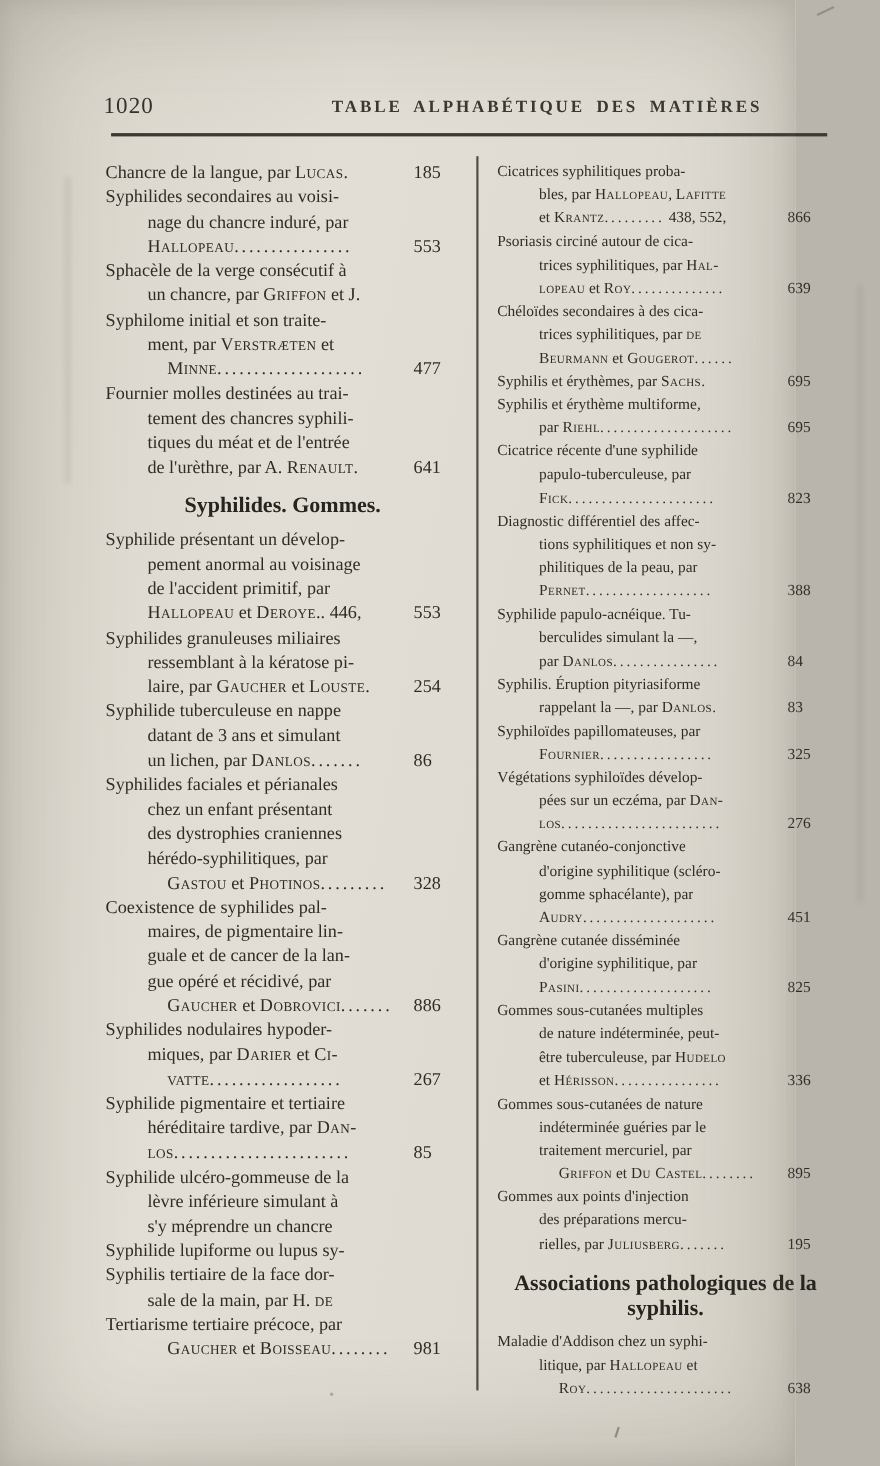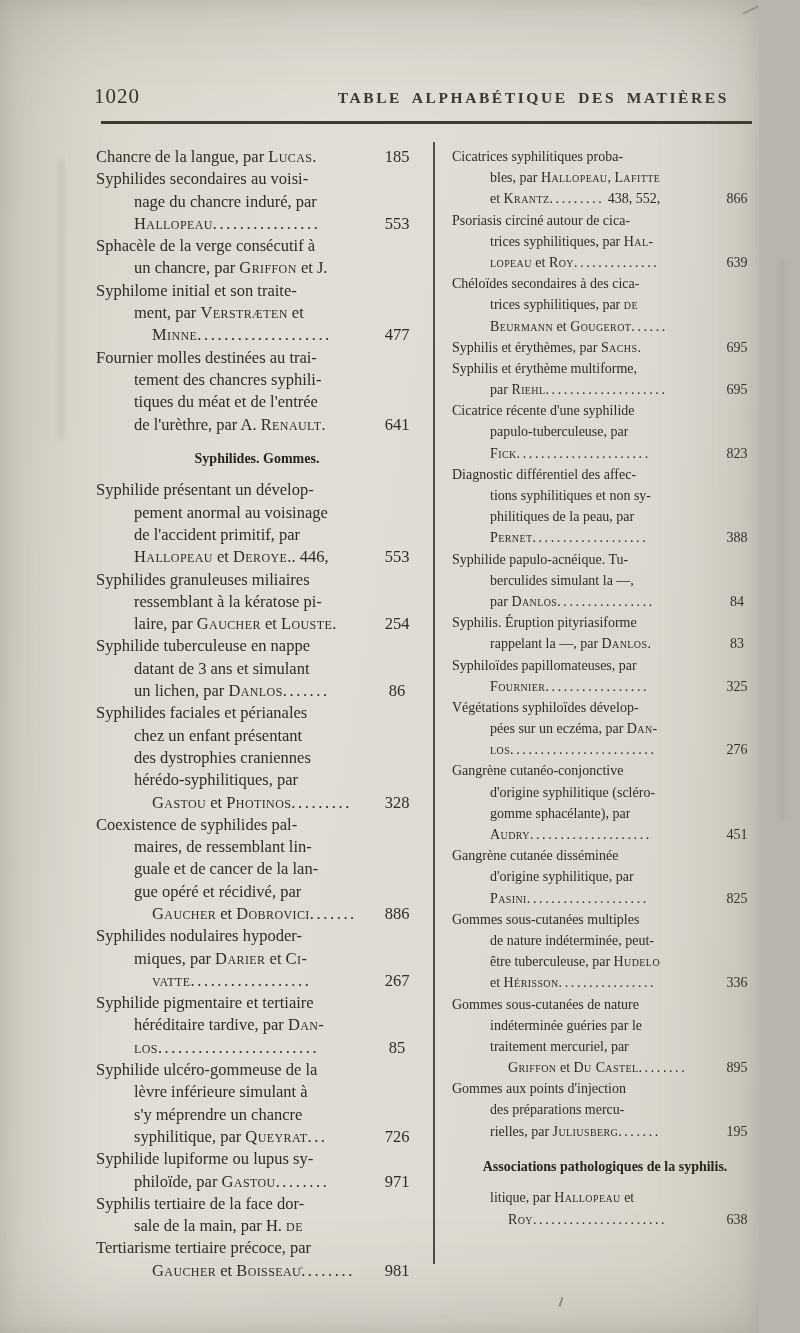--- a/index.html
+++ b/index.html
@@ -2,21 +2,20 @@
 <html><head>
 <meta charset="utf-8">
 <style>
   html,body{margin:0;padding:0;}
   body{width:800px;height:1333px;overflow:hidden;background:#b9b5ac;}
   .page{
     position:relative;width:723px;height:1333px;
     background:linear-gradient(100deg,#d8d4ca 0%,#e2ded5 35%,#dedad1 70%,#d7d3c9 100%);
     font-family:"Liberation Serif","DejaVu Serif",serif;
     color:#2e2c27;
-    padding-left:36px;
   }
   .page::after{
     content:"";position:absolute;inset:0;pointer-events:none;
     box-shadow:inset 0 0 110px rgba(96,90,78,.32), inset 0 0 20px rgba(96,90,78,.15);
   }
   .hdr-num{position:absolute;left:94px;top:84px;font-size:21px;letter-spacing:1px;color:#33312c;}
   .hdr-title{
     position:absolute;left:30px;right:30px;top:89px;text-align:right;
     font-size:15.5px;letter-spacing:2.6px;color:#3a3832;word-spacing:4px;font-weight:bold;
   }
@@ -26,26 +25,26 @@
   .col{position:absolute;top:146px;}
   .col-left{left:96px;width:322px;}
   .col-right{left:452px;width:306px;}
 
   .line{position:relative;white-space:nowrap;padding-right:42px;}
   .col-left .line{height:22.3px;line-height:22.3px;font-size:16.5px;}
   .col-right .line{height:21.2px;line-height:21.2px;font-size:14px;}
   .ind1{padding-left:38px;}
   .ind2{padding-left:56px;}
   .txt{display:inline-block;max-width:100%;overflow:hidden;white-space:nowrap;vertical-align:bottom;}
-  .pg{position:absolute;right:0;top:0;width:42px;text-align:center;}
+  .pg{position:absolute;right:0;top:0;width:42px;text-align:left;}
   .sc{font-variant:small-caps;letter-spacing:.4px;}
   .dots{letter-spacing:2.6px;}
 
   .col-heading{
-    text-align:center;font-weight:bold;font-size:14px;line-height:22.5px;
+    text-align:center;font-weight:bold;font-size:20px;line-height:22.5px;
     color:#26241f;margin:12px 0 9px;
   }
   .col-right .col-heading{margin:14px 0 9px;}
 
   .speck{position:absolute;pointer-events:none;}
   .a1{left:742px;top:9px;width:17px;height:2px;transform:rotate(-26deg);background:rgba(60,58,50,.30);}
   .a2{left:560px;top:1297px;width:2px;height:10px;transform:rotate(18deg);background:rgba(60,58,50,.45);}
   .a3{left:58px;top:160px;width:7px;height:280px;background:rgba(110,105,92,.09);border-radius:4px;filter:blur(2px);}
   .a4{left:779px;top:260px;width:6px;height:560px;background:rgba(110,105,92,.11);filter:blur(2px);}
   .a5{left:300px;top:1266px;width:3px;height:3px;border-radius:50%;background:rgba(60,58,50,.30);}
@@ -102,44 +101,42 @@
       </div>
       <div class="entry">
         <div class="line ind0"><span class="txt">Syphilides faciales et périanales</span></div>
         <div class="line ind1"><span class="txt">chez un enfant présentant</span></div>
         <div class="line ind1"><span class="txt">des dystrophies craniennes</span></div>
         <div class="line ind1"><span class="txt">hérédo-syphilitiques, par</span></div>
         <div class="line ind2"><span class="txt"><span class="sc">Gastou</span> et <span class="sc">Photinos</span><span class="dots">.........</span></span><span class="pg">328</span></div>
       </div>
       <div class="entry">
         <div class="line ind0"><span class="txt">Coexistence de syphilides pal-</span></div>
-        <div class="line ind1"><span class="txt">maires, de ressemblant lin-</span></div>
+        <div class="line ind1"><span class="txt">maires, de pigmentaire lin-</span></div>
         <div class="line ind1"><span class="txt">guale et de cancer de la lan-</span></div>
         <div class="line ind1"><span class="txt">gue opéré et récidivé, par</span></div>
         <div class="line ind2"><span class="txt"><span class="sc">Gaucher</span> et <span class="sc">Dobrovici</span><span class="dots">.......</span></span><span class="pg">886</span></div>
       </div>
       <div class="entry">
         <div class="line ind0"><span class="txt">Syphilides nodulaires hypoder-</span></div>
         <div class="line ind1"><span class="txt">miques, par <span class="sc">Darier</span> et <span class="sc">Ci-</span></span></div>
         <div class="line ind2"><span class="txt"><span class="sc">vatte</span><span class="dots">..................</span></span><span class="pg">267</span></div>
       </div>
       <div class="entry">
         <div class="line ind0"><span class="txt">Syphilide pigmentaire et tertiaire</span></div>
         <div class="line ind1"><span class="txt">héréditaire tardive, par <span class="sc">Dan-</span></span></div>
         <div class="line ind1"><span class="txt"><span class="sc">los</span><span class="dots">........................</span></span><span class="pg">85</span></div>
       </div>
       <div class="entry">
         <div class="line ind0"><span class="txt">Syphilide ulcéro-gommeuse de la</span></div>
         <div class="line ind1"><span class="txt">lèvre inférieure simulant à</span></div>
         <div class="line ind1"><span class="txt">s'y méprendre un chancre</span></div>
-        <div class="line ind1"><span class="txt">syphilitique, par <span class="sc">Queyrat</span><span class="dots">...</span></span><span class="pg">726</span></div>
       </div>
       <div class="entry">
         <div class="line ind0"><span class="txt">Syphilide lupiforme ou lupus sy-</span></div>
-        <div class="line ind1"><span class="txt">philoïde, par <span class="sc">Gastou</span><span class="dots">........</span></span><span class="pg">971</span></div>
       </div>
       <div class="entry">
         <div class="line ind0"><span class="txt">Syphilis tertiaire de la face dor-</span></div>
         <div class="line ind1"><span class="txt">sale de la main, par H. <span class="sc">de</span></span></div>
       </div>
       <div class="entry">
         <div class="line ind0"><span class="txt">Tertiarisme tertiaire précoce, par</span></div>
         <div class="line ind2"><span class="txt"><span class="sc">Gaucher</span> et <span class="sc">Boisseau</span><span class="dots">........</span></span><span class="pg">981</span></div>
       </div>
     </div>
@@ -218,20 +215,21 @@
         <div class="line ind1"><span class="txt">traitement mercuriel, par</span></div>
         <div class="line ind2"><span class="txt"><span class="sc">Griffon</span> et <span class="sc">Du Castel</span><span class="dots">........</span></span><span class="pg">895</span></div>
       </div>
       <div class="entry">
         <div class="line ind0"><span class="txt">Gommes aux points d'injection</span></div>
         <div class="line ind1"><span class="txt">des préparations mercu-</span></div>
         <div class="line ind1"><span class="txt">rielles, par <span class="sc">Juliusberg</span><span class="dots">.......</span></span><span class="pg">195</span></div>
       </div>
       <div class="col-heading">Associations pathologiques de la syphilis.</div>
       <div class="entry">
+        <div class="line ind0"><span class="txt">Maladie d'Addison chez un syphi-</span></div>
         <div class="line ind1"><span class="txt">litique, par <span class="sc">Hallopeau</span> et</span></div>
         <div class="line ind2"><span class="txt"><span class="sc">Roy</span><span class="dots">......................</span></span><span class="pg">638</span></div>
       </div>
     </div>
 
   <div class="speck a1"></div>
   <div class="speck a2"></div>
   <div class="speck a3"></div>
   <div class="speck a4"></div>
   <div class="speck a5"></div>

